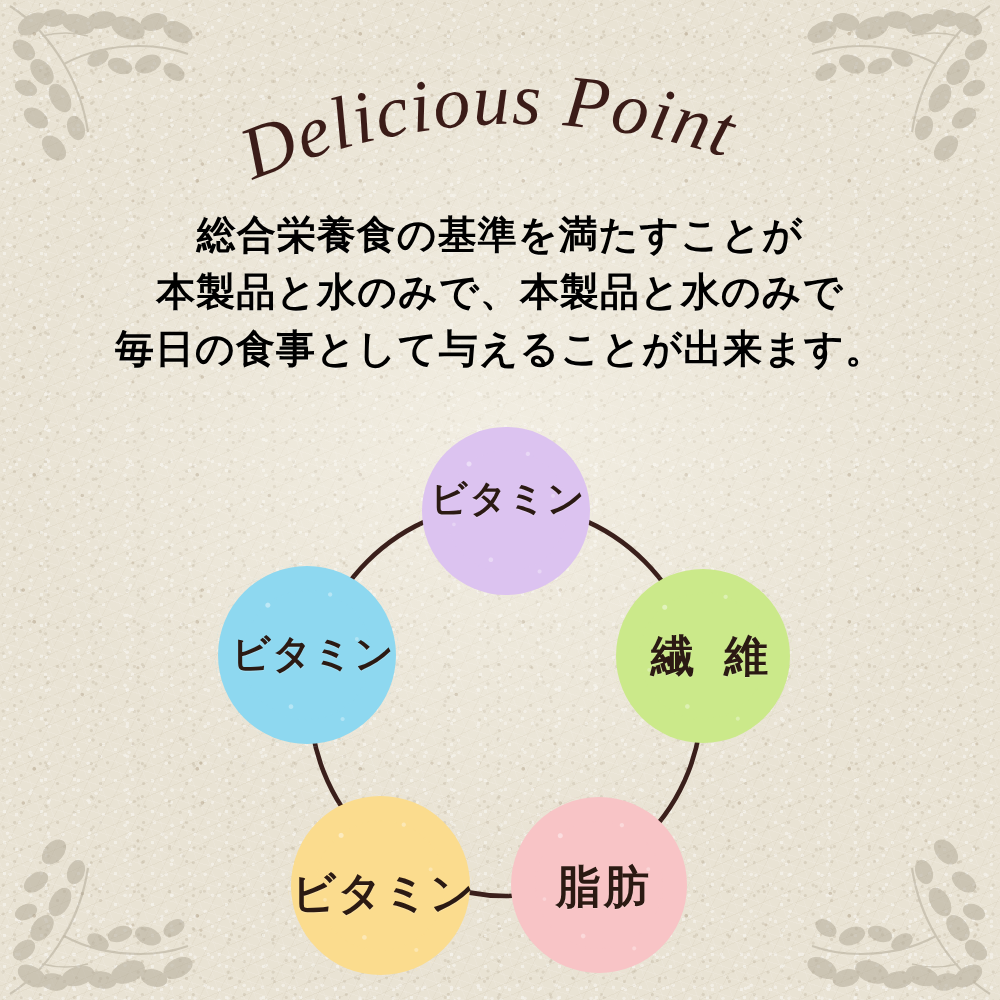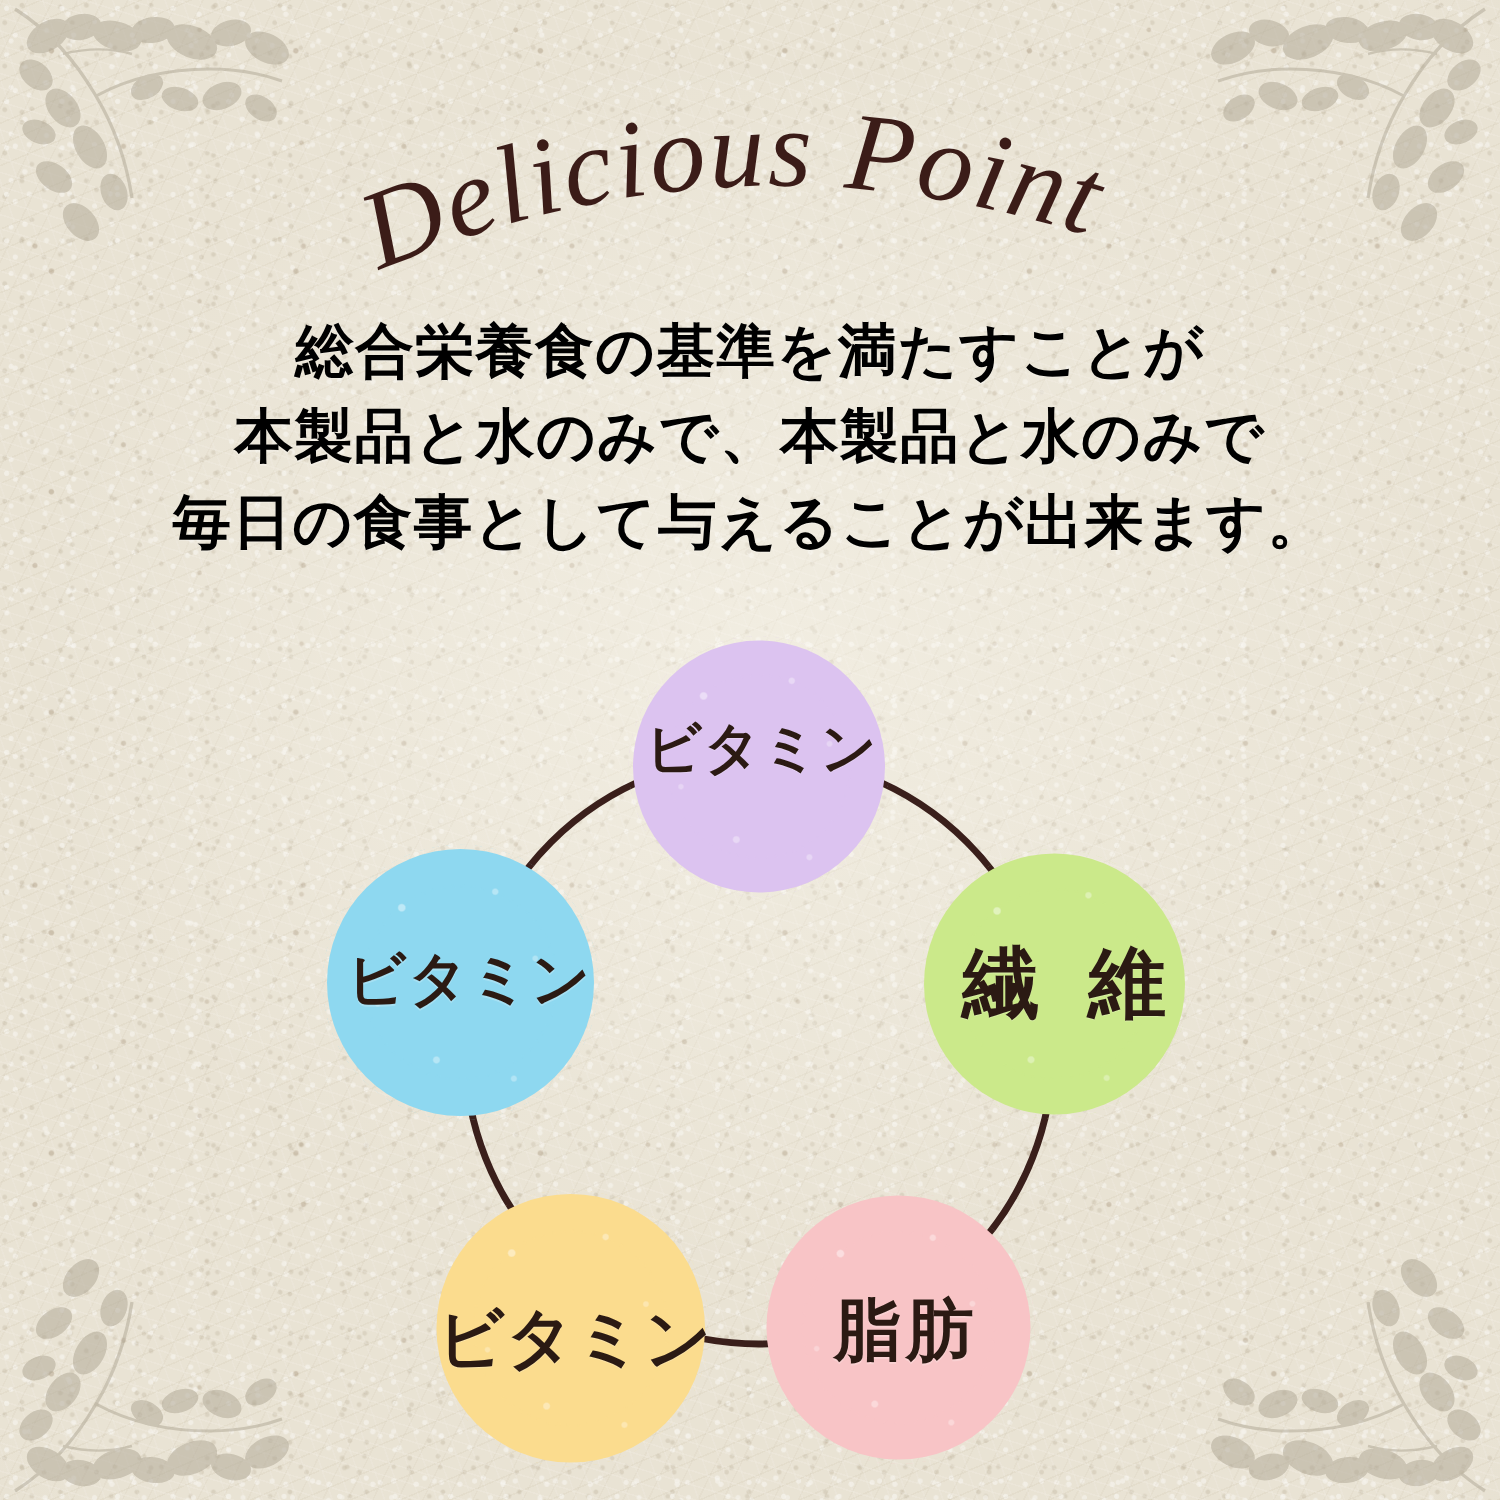--- a/index.html
+++ b/index.html
@@ -201,21 +201,21 @@
     text-shadow: 0 1px 0 rgba(255,255,255,.22);
   }
 
   #b-protein  { left: 422px; top: 427px; width: 168px; height: 168px; }
   #b-fiber    { left: 616px; top: 569px; width: 174px; height: 174px; }
   #b-fat      { left: 511px; top: 797px; width: 176px; height: 176px; }
   #b-vitamin  { left: 291px; top: 796px; width: 179px; height: 179px; }
   #b-mineral  { left: 218px; top: 566px; width: 178px; height: 178px; }
 
   #b-protein .label { font-size: 37px; margin-left: 4px; margin-top: -26px; }
-  #b-fiber   .label { font-size: 52px; letter-spacing: 7px; margin-left: 20px; }
+  #b-fiber   .label { font-size: 44px; letter-spacing: 7px; margin-left: 20px; }
   #b-fat     .label { font-size: 45px; letter-spacing: 3px; margin-left: 10px; margin-top: 2px; }
   #b-vitamin .label { font-size: 44px; margin-left: 6px; margin-top: 14px; }
   #b-mineral .label { font-size: 39px; margin-left: 12px; margin-top: -4px; }
 </style>
 </head>
 <body>
 
 <div id="page">
 
   <div class="paper-base" style="background-color: rgb(233, 227, 212);"></div>

